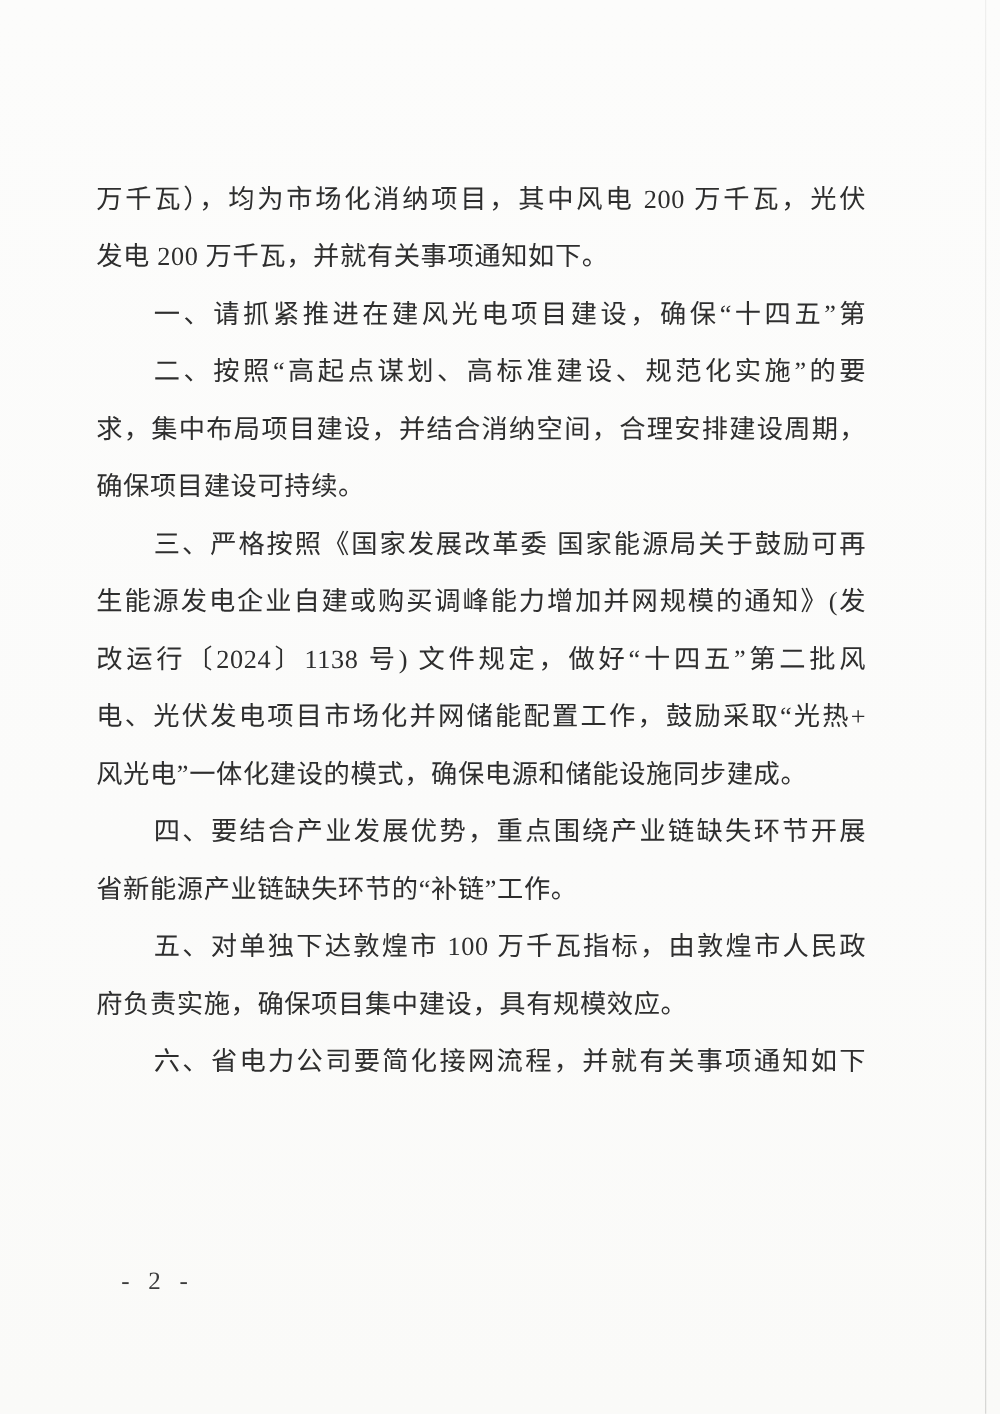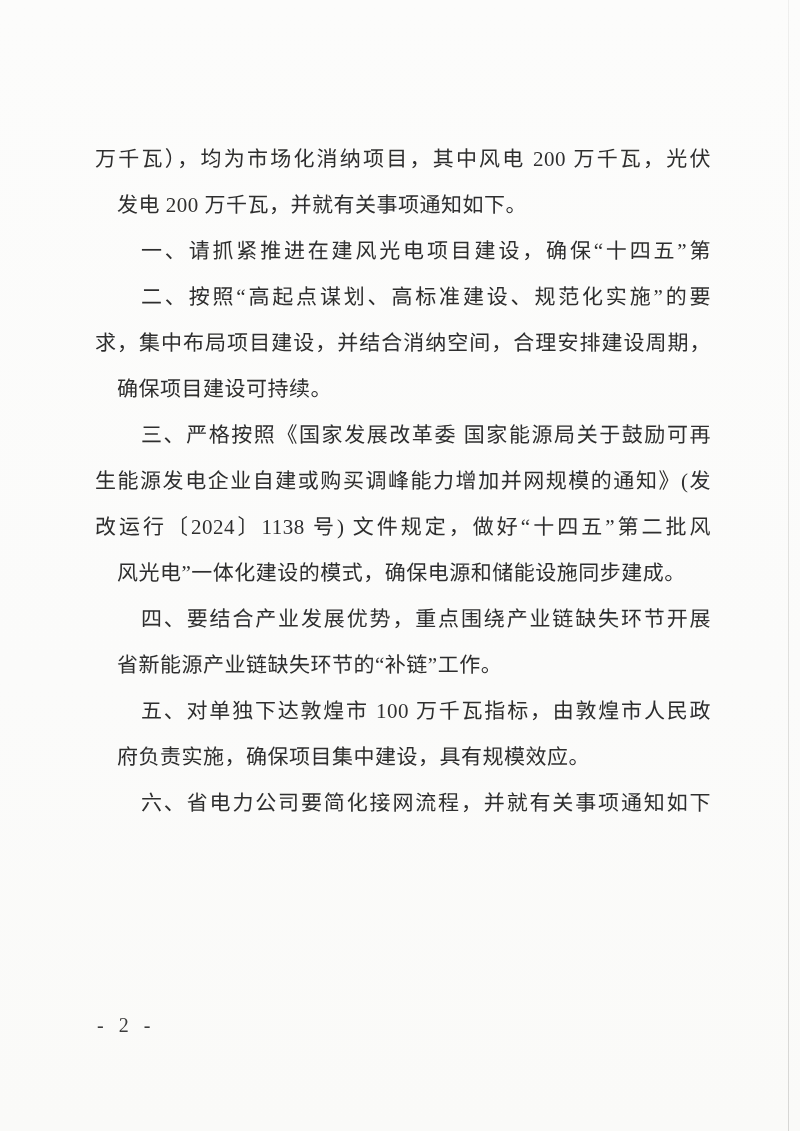--- a/index.html
+++ b/index.html
@@ -23,38 +23,37 @@
   .page-edge {
     position: absolute;
     top: 0;
     bottom: 0;
     right: 11px;
     width: 1px;
     background: linear-gradient(180deg, #efefee 0%, #e3e3e1 40%, #d7d7d5 100%);
   }
   .textblock {
     position: absolute;
-    left: 95px;
+    left: 77px;
     top: 136px;
     width: 616px;
   }
   .line {
     height: 46px;
     line-height: 46px;
     font-size: 21px;
     letter-spacing: 0.5px;
     white-space: normal;
     overflow: hidden;
     text-align: justify;
     text-align-last: justify;
     -moz-text-align-last: justify;
   }
   .line.end {
     text-align-last: left;
-    margin-left: 22px;
     -moz-text-align-last: left;
   }
   .line.indent {
     text-indent: 46px;
   }
   .footer {
     position: absolute;
     left: 97px;
     top: 1014px;
     font-size: 20px;
@@ -74,20 +73,21 @@
 
     <div class="line indent">一、请抓紧推进在建风光电项目建设，确保“十四五”第</div>
 
     <div class="line indent">二、按照“高起点谋划、高标准建设、规范化实施”的要</div>
     <div class="line">求，集中布局项目建设，并结合消纳空间，合理安排建设周期，</div>
     <div class="line end">确保项目建设可持续。</div>
 
     <div class="line indent">三、严格按照《国家发展改革委 国家能源局关于鼓励可再</div>
     <div class="line">生能源发电企业自建或购买调峰能力增加并网规模的通知》(发</div>
     <div class="line">改运行〔2024〕1138 号) 文件规定，做好“十四五”第二批风</div>
+    <div class="line">电、光伏发电项目市场化并网储能配置工作，鼓励采取“光热+</div>
     <div class="line end">风光电”一体化建设的模式，确保电源和储能设施同步建成。</div>
 
     <div class="line indent">四、要结合产业发展优势，重点围绕产业链缺失环节开展</div>
     <div class="line end">省新能源产业链缺失环节的“补链”工作。</div>
 
     <div class="line indent">五、对单独下达敦煌市 100 万千瓦指标，由敦煌市人民政</div>
     <div class="line end">府负责实施，确保项目集中建设，具有规模效应。</div>
 
     <div class="line indent">六、省电力公司要简化接网流程，并就有关事项通知如下</div>
 

